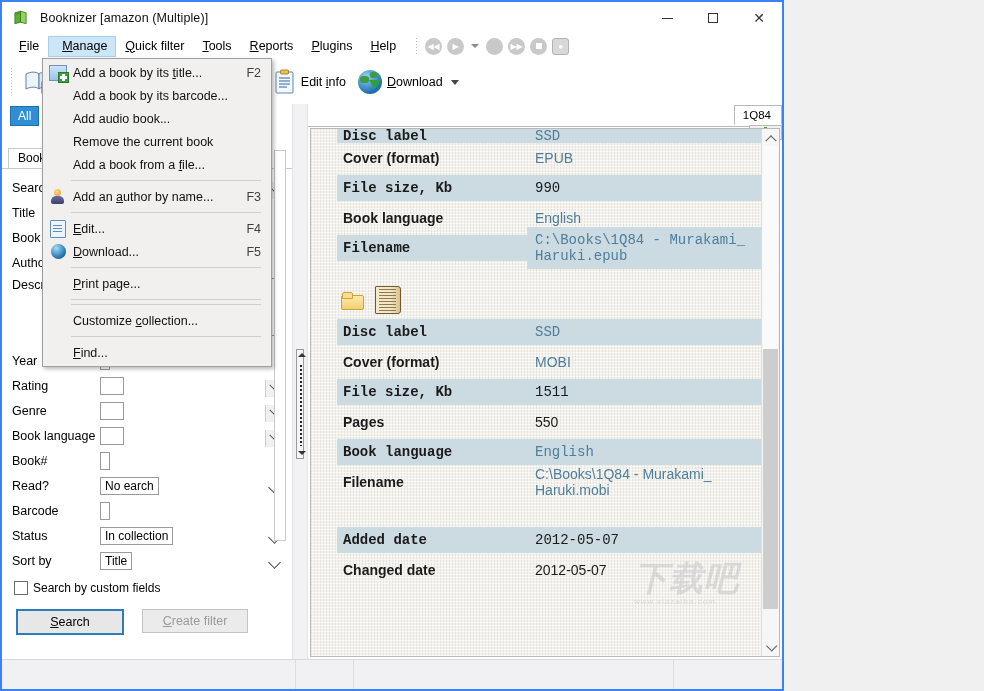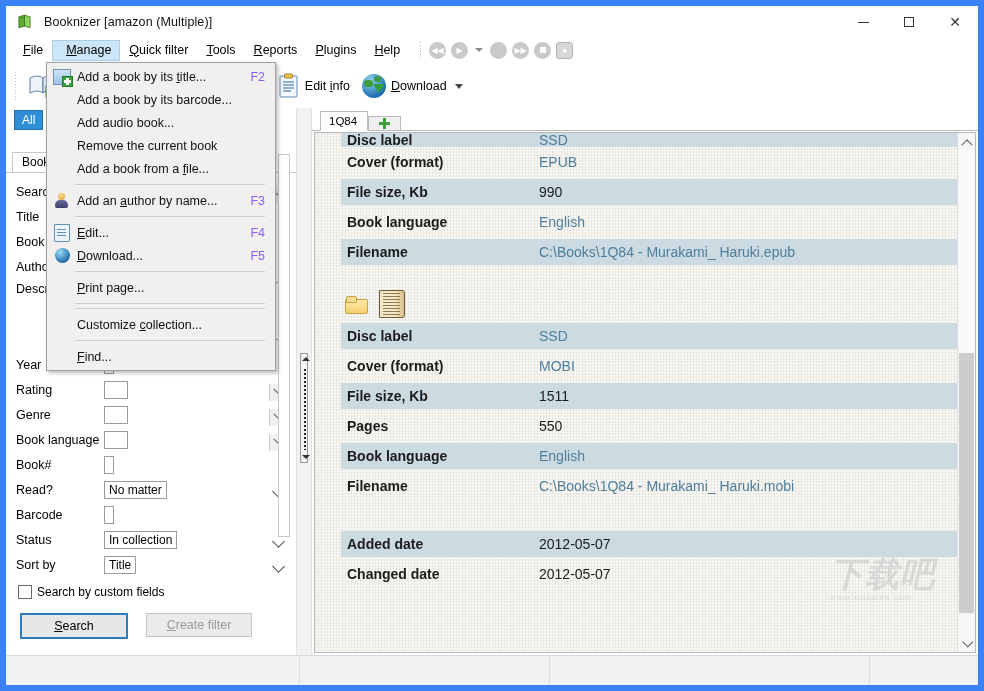--- a/index.html
+++ b/index.html
@@ -3,22 +3,22 @@
 <meta charset="utf-8">
 <style>
   html,body{margin:0;padding:0;}
   body{
     width:984px;height:691px;overflow:hidden;
     background:#f0f0f0;
     font-family:"Liberation Sans", sans-serif;
     font-size:12px;color:#000;
     -webkit-font-smoothing:antialiased;
   }
-  .app{position:relative;width:984px;height:691px;background:#ffffff;
-       border:6px solid #3b82f6;box-sizing:border-box;overflow:hidden;}
+  .app{position:relative;width:784px;height:691px;background:#ffffff;
+       border:2px solid #3b82f6;box-sizing:border-box;overflow:hidden;}
 
   
   .titlebar{height:32px;background:#ffffff;display:flex;align-items:center;
             position:relative;}
   .title-icon{width:20px;height:20px;margin-left:10px;margin-right:8px;position:relative;}
   .book-glyph{position:absolute;left:1px;top:2px;width:15px;height:15px;}
   .title-text{font-size:12.5px;color:#111;letter-spacing:.1px;}
   .win-ctrls{position:absolute;right:0;top:0;height:32px;display:flex;}
   .win-btn{width:46px;height:32px;display:flex;align-items:center;justify-content:center;
            color:#333;font-size:12px;}
@@ -123,21 +123,21 @@
   
   .filter-spine{position:absolute;left:272px;top:46px;width:10px;bottom:118px;border:1px solid #c9c9c9;background:#fff;}
 
   
   .dropdown{position:absolute;left:40px;top:56px;width:228px;background:#f1f0ef;
             border:1px solid #a0a0a0;box-shadow:2px 2px 4px rgba(0,0,0,.28);z-index:50;
             padding:2px 0 2px 0;}
   .dd-item{height:23px;display:flex;align-items:center;padding-left:4px;font-size:12.5px;color:#111;}
   .dd-ico{width:22px;height:20px;margin-right:4px;display:flex;align-items:center;justify-content:center;}
   .dd-text{flex:1;white-space:nowrap;}
-  .dd-key{color:#8b5cf6;font-size:12.5px;padding-right:10px;}
+  .dd-key{color:#404040;font-size:12.5px;padding-right:10px;}
   .dd-sub{width:0;height:0;border-top:4px solid transparent;border-bottom:4px solid transparent;
           border-left:5px solid #333;margin-right:10px;}
   .dd-sep{height:1px;background:#cfcfcf;margin:4px 10px 4px 28px;}
 
   
   .mi-book{width:16px;height:14px;background:linear-gradient(#cfe3f7,#9cc3e6);border:1px solid #6f93b8;position:relative;}
   .mi-plus{position:absolute;right:-3px;bottom:-3px;width:9px;height:9px;background:#39a33b;
            border:1px solid #247a27;}
   .mi-plus:before{content:"";position:absolute;left:3px;top:1px;width:3px;height:7px;background:#fff;}
   .mi-plus:after{content:"";position:absolute;left:1px;top:3px;width:7px;height:3px;background:#fff;}
@@ -146,39 +146,39 @@
            background:radial-gradient(circle at 40% 35%,#ffd98a,#d99b2a);}
   .mi-body{position:absolute;left:0;top:7px;width:13px;height:8px;border-radius:5px 5px 2px 2px;
            background:linear-gradient(#6a6a9e,#3f3f6e);}
   .mi-clip{width:14px;height:16px;background:#eef4fb;border:1px solid #5d8fbd;position:relative;border-radius:1px;}
   .mi-clip i{position:absolute;left:2px;width:9px;height:1.4px;background:#5d8fbd;}
   .mi-globe{width:15px;height:15px;border-radius:50%;
       background:radial-gradient(circle at 35% 28%,#9fdcf7,#1c6aa8 72%);position:relative;overflow:hidden;}
 
   
   .tabstrip{height:22px;background:#ffffff;display:flex;align-items:flex-end;
-            padding-left:8px;border-bottom:1px solid #b9b9b9;}
+            padding-left:8px;border-bottom:1px solid #b9b9b9;flex-direction:column;}
   .rtab{font-size:11.5px;padding:3px 10px 3px 8px;background:#ffffff;
         border:1px solid #b9b9b9;border-bottom:1px solid #ffffff;position:relative;top:1px;}
   .rtab.add{padding:1px 10px 1px 10px;background:#f0f0f0;border-bottom:1px solid #b9b9b9;
             display:flex;align-items:center;justify-content:center;}
   .plus-ico{width:11px;height:11px;position:relative;display:block;}
   .plus-ico:before{content:"";position:absolute;left:4px;top:0;width:3px;height:11px;background:#3f9c3f;}
   .plus-ico:after{content:"";position:absolute;left:0;top:4px;width:11px;height:3px;background:#3f9c3f;}
 
   .detail-wrap{position:absolute;left:2px;right:2px;top:24px;bottom:2px;
                border:1px solid #b9b9b9;background:#f2f1ec;overflow:hidden;}
   .detail-scroll{position:absolute;left:0;top:0;right:17px;bottom:0;overflow:hidden;
       background:#f3f2ed;
       background-image:
         repeating-linear-gradient(0deg, rgba(255,255,255,.55) 0 1px, rgba(0,0,0,0) 1px 3px),
         repeating-linear-gradient(90deg, rgba(200,197,185,.35) 0 1px, rgba(0,0,0,0) 1px 3px);
   }
   .drow{display:flex;align-items:center;height:30px;padding-left:26px;}
-  .drow.alt .dk,.drow.alt .dv{background:#ccdae2;}
+  .drow.alt .dk,.drow.alt .dv{background:#ccdae2;font-family:Liberation Mono, monospace;}
   .dk{width:190px;font-size:14px;font-weight:bold;color:#1b1b1b;padding:5px 0 5px 6px;box-sizing:border-box;}
   .dv{flex:1;font-size:14px;color:#1b1b1b;padding:5px 0 5px 8px;box-sizing:border-box;}
   .dv.link{color:#4d7e9c;}
   .drow.clipped{height:14px;overflow:hidden;}
   .drow.clipped .dk,.drow.clipped .dv{padding-top:0;padding-bottom:0;}
   .icon-row{display:flex;align-items:center;gap:12px;padding:10px 0 8px 30px;height:36px;box-sizing:border-box;}
   .folder-ico{width:22px;height:17px;position:relative;}
   .folder-ico:before{content:"";position:absolute;left:0;top:3px;width:21px;height:13px;
       background:linear-gradient(#ffe9a8,#f3cf72);border:1px solid #c8a441;border-radius:2px;}
   .folder-ico:after{content:"";position:absolute;left:1px;top:0px;width:9px;height:5px;
@@ -387,21 +387,21 @@
           <span class="fctrl"><span class="inp"></span><span class="caret-box">
                 <i class="caret-glyph"></i>
               </span></span>
         </div>
         <div class="frow">
           <span class="flabel">Book#</span>
           <span class="fctrl"><span class="inp plain"></span></span>
         </div>
         <div class="frow">
           <span class="flabel">Read?</span>
-          <span class="fctrl"><span class="inp plain">No matter</span><i class="caret-plain"></i></span>
+          <span class="fctrl"><span class="inp plain">No earch</span><i class="caret-plain"></i></span>
         </div>
         <div class="frow">
           <span class="flabel">Barcode</span>
           <span class="fctrl"><span class="inp plain"></span></span>
         </div>
         <div class="frow">
           <span class="flabel">Status</span>
           <span class="fctrl"><span class="inp plain">In collection</span><i class="caret-plain"></i></span>
         </div>
         <div class="frow">

